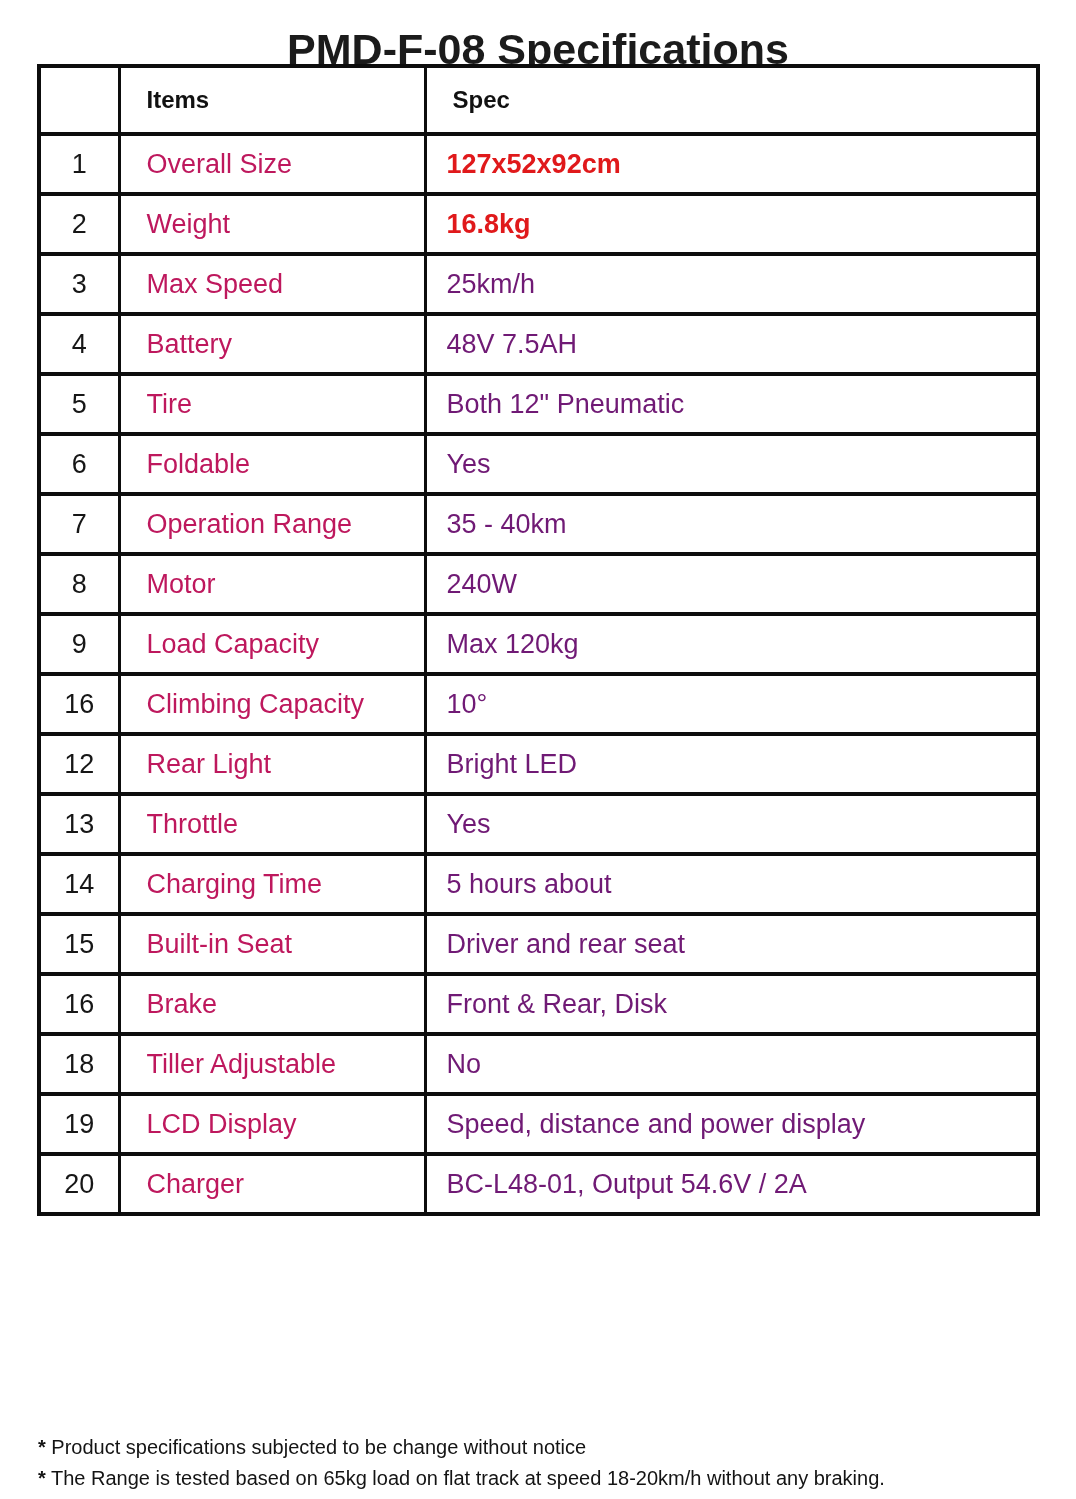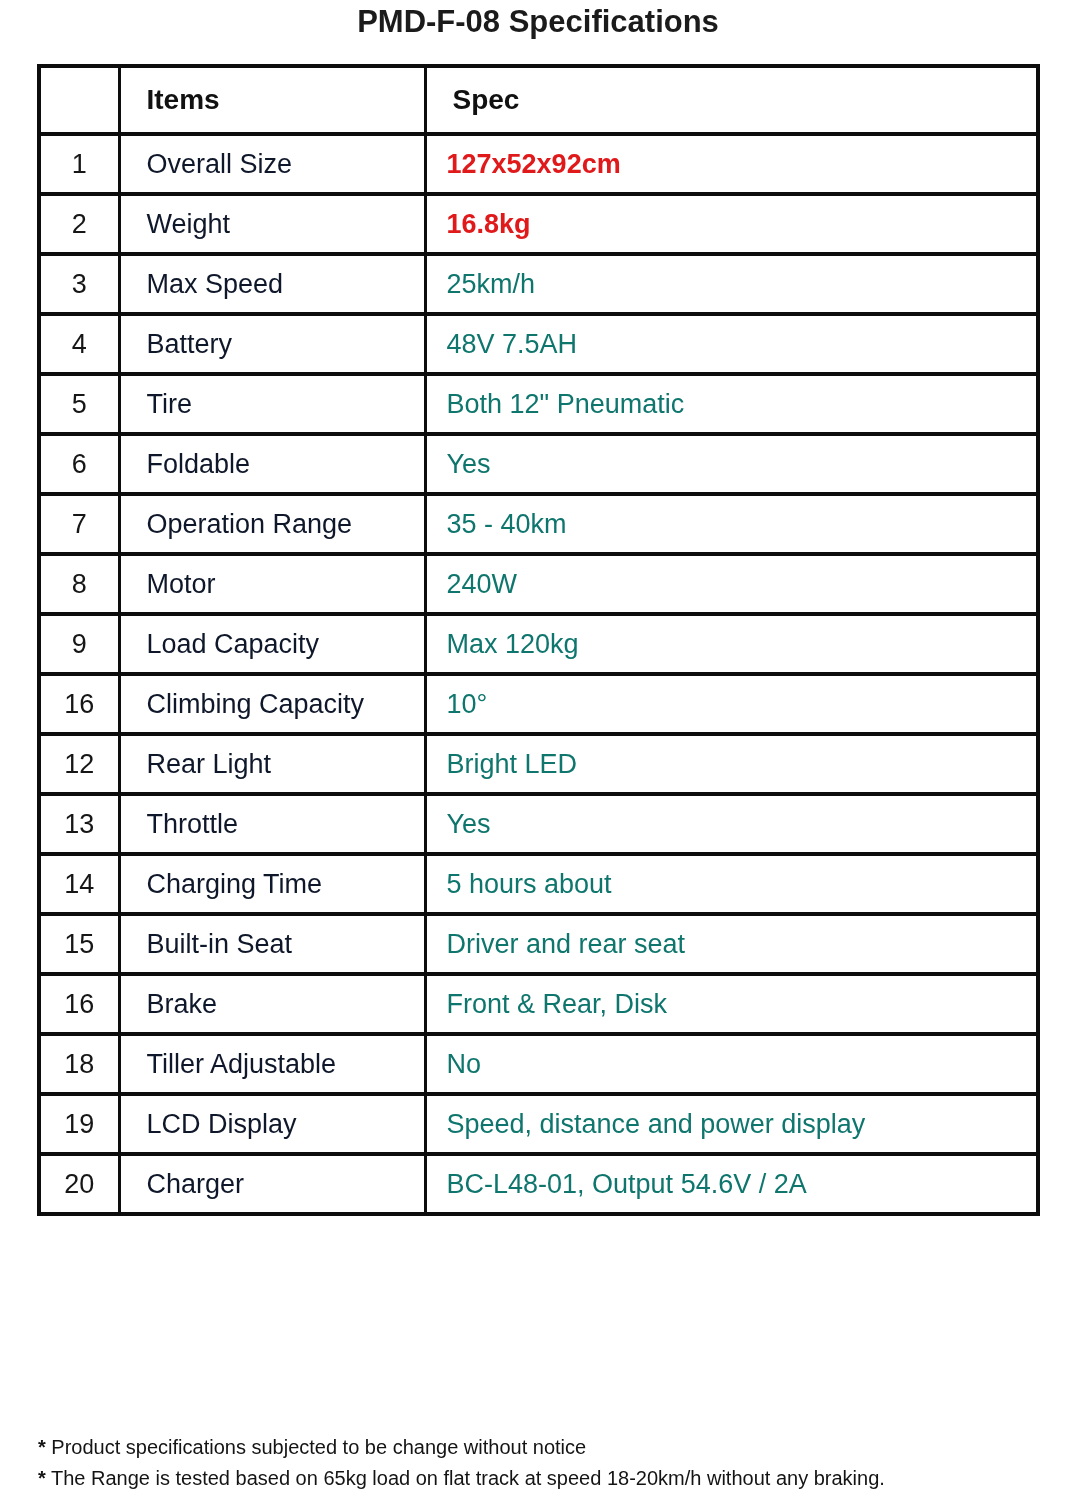--- a/index.html
+++ b/index.html
@@ -10,23 +10,23 @@
     color: #1a1a1a;
   }
   .page {
     position: relative;
     width: 1076px;
     height: 1499px;
     background: #ffffff;
     overflow: hidden;
   }
   .title {
-    margin-top: 4px;
+    margin-top: 25px;
     text-align: center;
-    font-size: 31px;
+    font-size: 43px;
     font-weight: bold;
     color: #1b1b1b;
     letter-spacing: 0px;
   }
   table.spec-table {
     position: absolute;
     left: 37px;
     top: 64px;
     width: 999px;
     border-collapse: collapse;
@@ -42,41 +42,41 @@
     overflow: hidden;
     white-space: nowrap;
   }
   table.spec-table { border: 4px solid #0d0d0d; }
   col.c-num  { width: 80px; }
   col.c-item { width: 306px; }
   col.c-spec { width: 613px; }
   tr.header-row th {
     height: 68px;
     font-weight: bold;
-    font-size: 28px;
+    font-size: 24px;
     text-align: left;
     padding-left: 26px;
     color: #111111;
   }
   tr.header-row th.cell-num { padding-left: 0; }
   tr.data-row td { height: 60px; }
   td.cell-num {
     text-align: center;
     padding: 0;
     color: #161616;
   }
   td.cell-item {
     text-align: left;
     padding-left: 26px;
-    color: #0f172a;
+    color: #be185d;
   }
   td.cell-spec {
     text-align: left;
     padding-left: 20px;
-    color: #0f766e;
+    color: #701a75;
   }
   td.cell-spec.red { color: #e0191b; font-weight: bold; }
   .footnotes {
     position: absolute;
     left: 38px;
     top: 1432px;
     width: 1010px;
     font-size: 20px;
     line-height: 31px;
     color: #141414;

